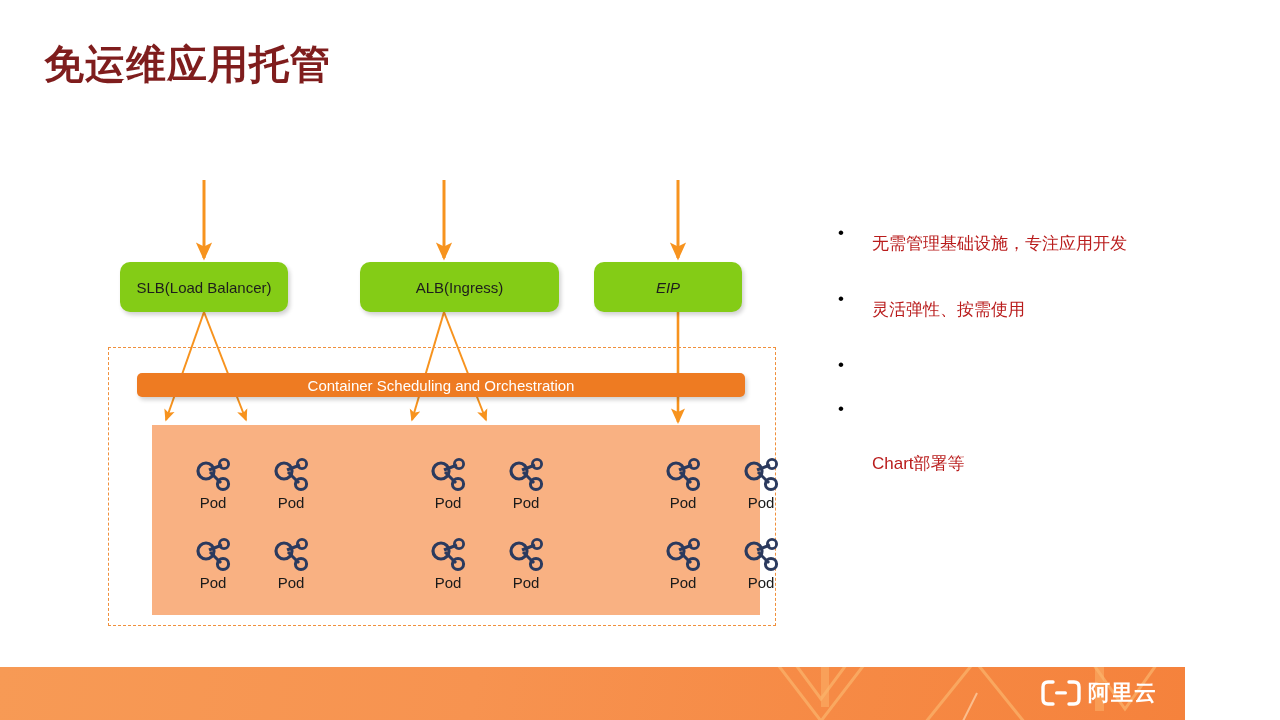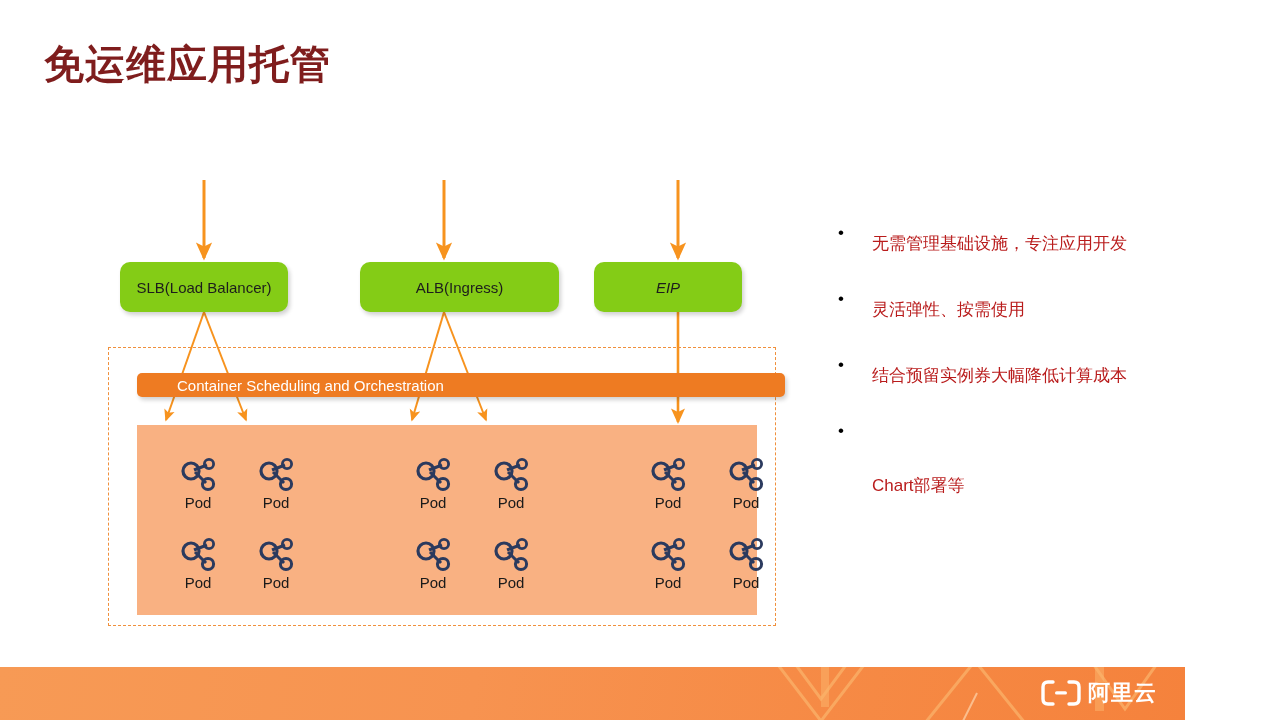--- a/index.html
+++ b/index.html
@@ -76,35 +76,33 @@
     left: 137px;
     top: 373px;
     width: 608px;
     height: 24px;
     background: #EE7B22;
     border-radius: 5px;
     color: #ffffff;
     font-size: 15px;
     display: flex;
     align-items: center;
-    justify-content: flex-start;
+    justify-content: center;
     box-shadow: 2px 3px 4px rgba(0,0,0,0.18);
     white-space: nowrap;
-    padding-left: 40px;
   }
 
   
   .pod-panel {
     position: absolute;
-    left: 137px;
+    left: 152px;
     top: 425px;
     width: 608px;
     height: 190px;
     background: #F9B182;
-    padding-left: 12px;
   }
   .pod-row {
     position: absolute;
     left: 0;
     width: 608px;
     height: 80px;
     display: flex;
   }
   #pod-row-1 { top: 33px; }
   #pod-row-2 { top: 113px; }
@@ -383,21 +381,20 @@
   <div class="bullet-item">
     <span class="bullet-dot">•</span>
     <span class="bullet-text">无需管理基础设施，专注应用开发</span>
   </div>
   <div class="bullet-item">
     <span class="bullet-dot">•</span>
     <span class="bullet-text">灵活弹性、按需使用</span>
   </div>
   <div class="bullet-item">
     <span class="bullet-dot">•</span>
-    <span class="bullet-text">结合预留实例券大幅降低计算成本</span>
   </div>
   <div class="bullet-item">
     <span class="bullet-dot">•</span>
   </div>
   <div class="bullet-item">
     <span class="bullet-dot"></span>
     <span class="bullet-text">Chart部署等</span>
   </div>
 </div>
 

